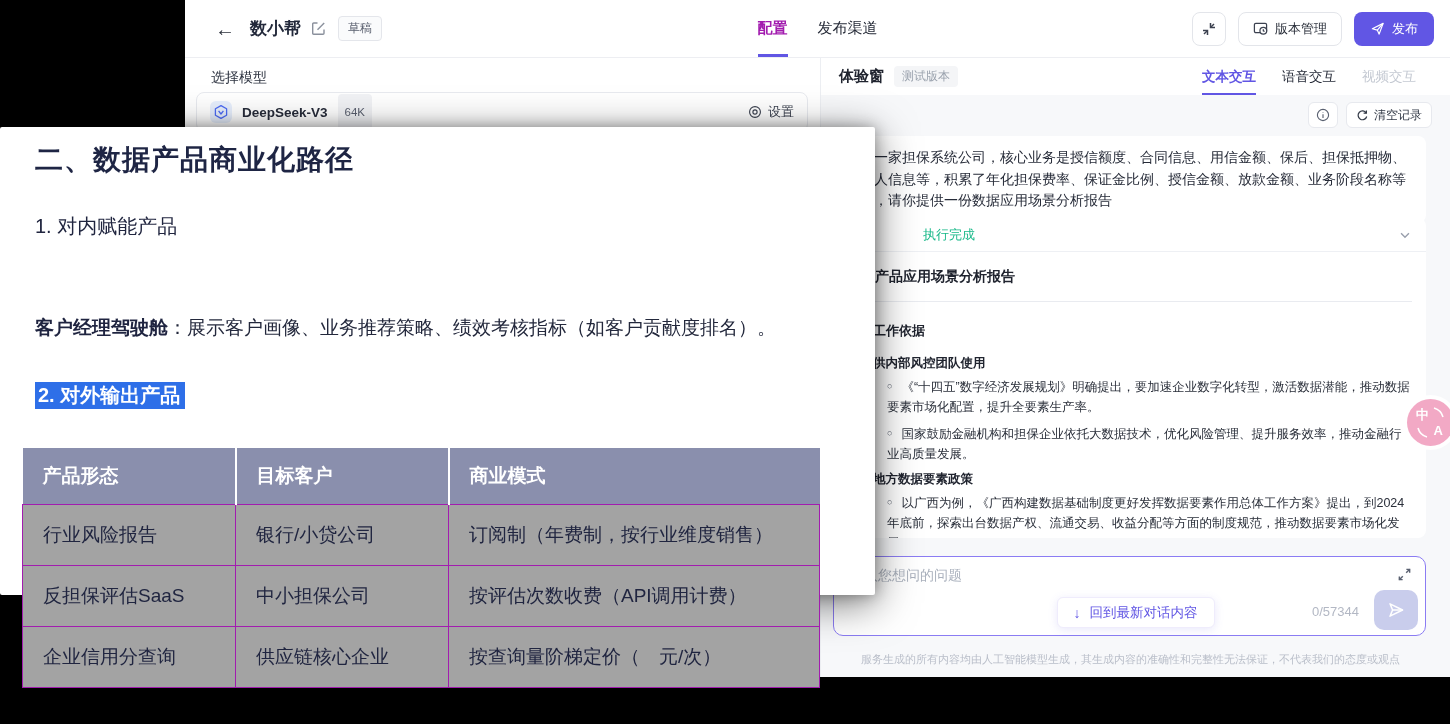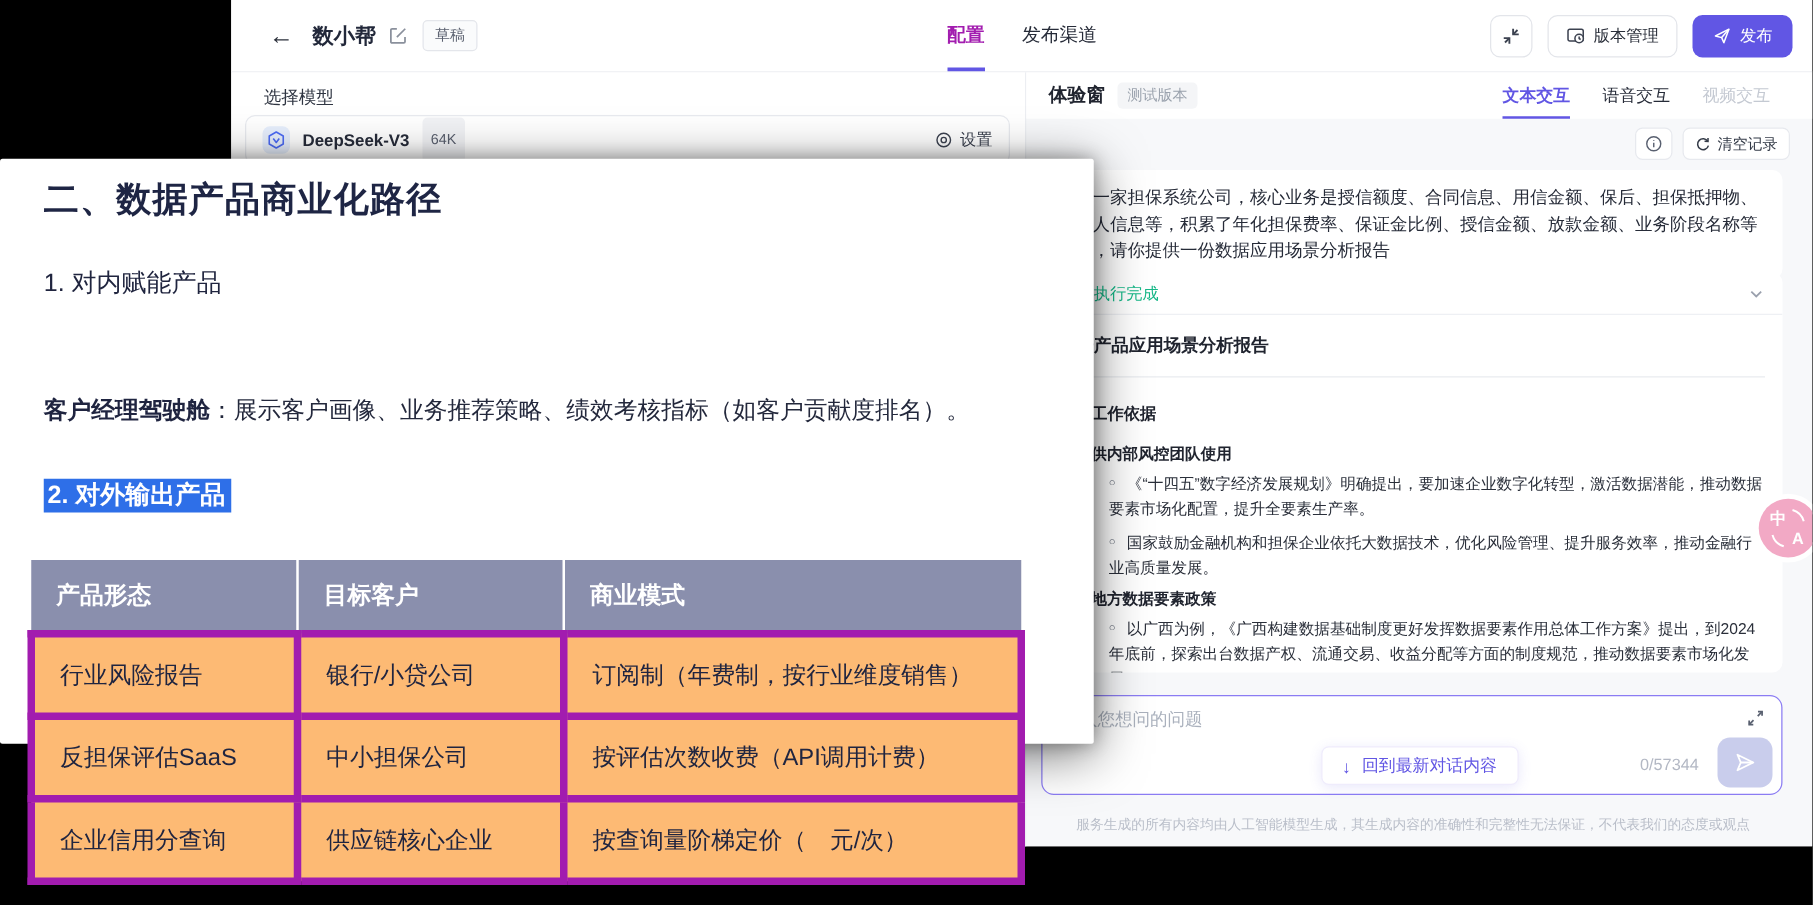--- a/index.html
+++ b/index.html
@@ -64,21 +64,21 @@
     font-size:12px; color:#333a47; padding:0 9px; }
 
   .message-card { position:absolute; left:12px; right:24px; top:78px; background:#fff;
     border-radius:8px; padding:11px 13px; font-size:14px; line-height:1.55; color:#262b38; }
 
   .response-card { position:absolute; left:12px; right:24px; top:160px; height:320px;
     background:#fff; border-radius:8px; overflow:hidden; }
   .exec-row { height:34px; display:flex; align-items:center; padding:0 14px;
     border-bottom:1px solid #eef0f4; cursor:pointer; }
   .exec-ic { margin-right:13px; display:flex; }
-  .exec-text { font-size:13px; color:#17b888; }
+  .exec-text { font-size:13px; color:#17b888;margin-left:48px; }
   .exec-chevron { margin-left:auto; display:flex; }
   .report { padding:14px 14px 0; color:#272c3a; }
   .rpt-title { font-size:14px; font-weight:700; color:#20242f; margin:2px 0 15px; }
   .rpt-divider { border:none; border-top:1px solid #e9ebf0; margin:0 0 20px; }
   .rpt-sec { font-size:13px; font-weight:700; color:#20242f; margin-bottom:15px; }
   .rpt-item { padding-left:26px; font-size:12.5px; margin-bottom:5px; color:#20242f; }
   .rpt-item .num { display:inline-block; margin-left:-14px; width:14px; }
   .rpt-bullet { padding-left:40px; font-size:12.5px; line-height:1.6; margin-bottom:7px; color:#2a2f3a; }
   .rpt-bullet .o { font-size:9px; color:#555c6b; margin-right:9px; vertical-align:2px; }
 
@@ -111,22 +111,22 @@
   .doc-p1 { position:absolute; left:35px; top:150px; font-size:19px; color:#23283c; }
   .doc-p2 { position:absolute; left:35px; top:188px; font-size:19px; color:#23283c; }
   .doc-p1 b, .doc-p2 b { font-weight:700; color:#1f2440; }
   .doc-sub2 { position:absolute; left:35px; top:255px; font-size:20px; font-weight:700; }
   .doc-sub2 .hl { background:#2e6fe8; color:#fff; padding:2px 5px 3px 3px; }
   .doc-table { position:absolute; left:22px; top:321px; width:798px; border-collapse:collapse;
     font-size:19px; }
   .doc-table th { background:#8a8fad; color:#fff; font-weight:700; text-align:left;
     padding:15px 10px 15px 20px; border-right:2px solid #fff; }
   .doc-table th:last-child { border-right:none; }
-  .doc-table td { background:#fdba74; color:#202540; padding:17px 10px 17px 20px;
-    border:6px solid #a21caf; }
+  .doc-table td { background:#a3a3a3; color:#202540; padding:17px 10px 17px 20px;
+    border:1px solid #a21caf; }
   .doc-table .c1 { width:213px; } .doc-table .c2 { width:213px; }
 
   
   .translate-fab { position:absolute; left:1407px; top:399px; width:47px; height:47px;
     border-radius:50%; background:#f2a9c5; box-shadow:0 0 0 4px rgba(255,255,255,.9);
     z-index:60; cursor:pointer; color:#fff; }
   .translate-fab .zh { position:absolute; left:9px; top:7px; font-size:13px; font-weight:700; }
   .translate-fab .en { position:absolute; right:11px; bottom:8px; font-size:13px; font-weight:700; }
 
   svg { display:block; }

